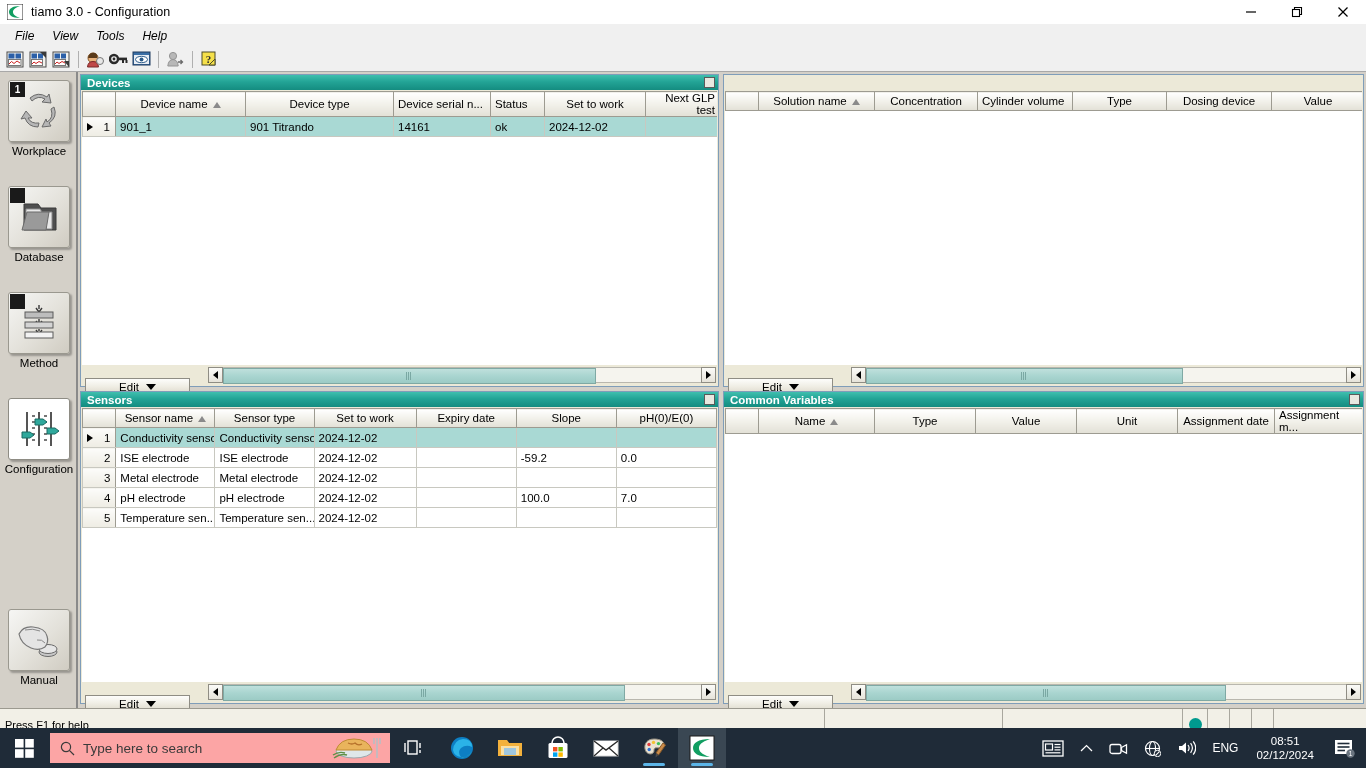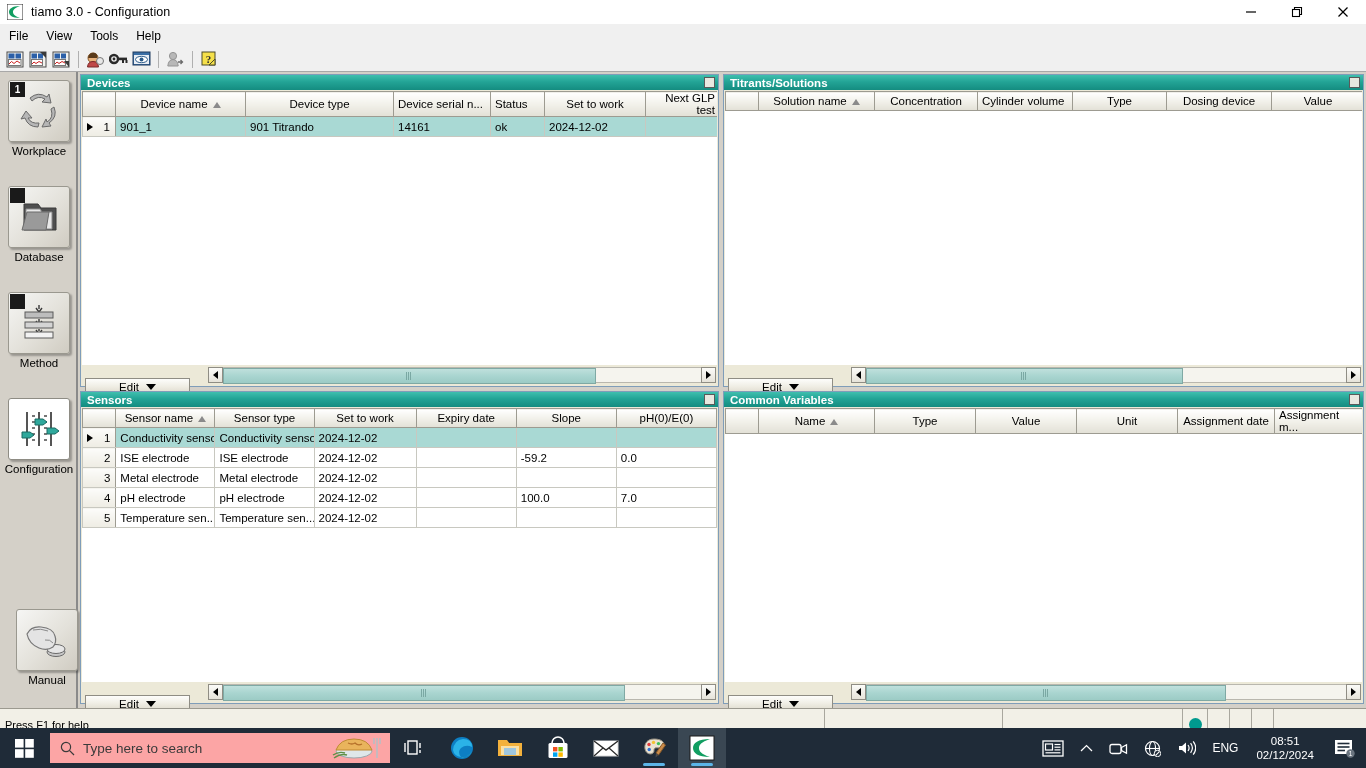--- a/index.html
+++ b/index.html
@@ -28,21 +28,23 @@
   .wbtn {
     width: 46px; height: 24px; display: flex; align-items: center; justify-content: center;
     color: #000;
   }
 
   
   #menubar {
     height: 23px; width: 100%;
     background: #f0f0f0;
     display: flex; align-items: center;
+    padding-left: 6px;
     border-bottom: none;
+    font-style: italic;
   }
   .menu-item {
     padding: 3px 9px; font-size: 12px; color: #000;
   }
 
   
   #toolbar {
     height: 25px; width: 100%;
     background: #f0f0f0;
     display: flex; align-items: center;
@@ -392,21 +394,21 @@
             <line x1="28" y1="32" x2="31" y2="32"></line>
           </g>
           <path d="M6 24 h8 l4 3 l-4 3 h-8 z" fill="#2fa89c" stroke="#1a6a62"></path>
           <path d="M19 11 h8 l4 3 l-4 3 h-8 z" fill="#2fa89c" stroke="#1a6a62"></path>
           <path d="M31 20 h8 l4 3 l-4 3 h-8 z" fill="#2fa89c" stroke="#1a6a62"></path>
         </svg>
       </div>
       <div class="nav-label">Configuration</div>
     </div>
 
-    <div class="nav-item" style="position:absolute; top:533px;margin-left:8px;">
+    <div class="nav-item" style="position:absolute; top:533px;">
       <div class="nav-btn">
         <svg width="48" height="44" viewBox="0 0 48 44">
           <ellipse cx="33" cy="34" rx="9" ry="4.5" fill="#c8c8c8" stroke="#6a6a6a"></ellipse>
           <ellipse cx="33" cy="31" rx="9" ry="4.5" fill="#e6e6e6" stroke="#6a6a6a"></ellipse>
           <path d="M4 16 Q8 8 18 9 Q30 10 32 18 Q34 24 30 29 Q24 33 16 30 Q6 26 4 16 Z" fill="#e4e4e4" stroke="#777" stroke-width="1.2"></path>
           <path d="M10 12 Q18 10 25 13" fill="none" stroke="#8a8a8a" stroke-width="1"></path>
           <path d="M22 22 Q27 21 30 25" fill="none" stroke="#8a8a8a" stroke-width="1"></path>
         </svg>
       </div>
       <div class="nav-label">Manual</div>
@@ -473,24 +475,20 @@
             </div>
         </div>
         <div class="sc-arrow">
             <span class="ar-r"></span>
           </div>
       </div>
     </div>
   </div>
 
   <div class="panel" style="left:723px; top:2px; width:641px; height:313px;">
-    <div class="panel-title">
-      <span>Titrants/Solutions</span>
-      <span class="panel-min"></span>
-    </div>
     <div class="grid-wrap" style="height:274px;">
       <table class="grid">
         <colgroup>
             <col style="width:33px">
             <col style="width:116px">
             <col style="width:103px">
             <col style="width:95px">
             <col style="width:94px">
             <col style="width:105px">
             <col style="width:93px">

